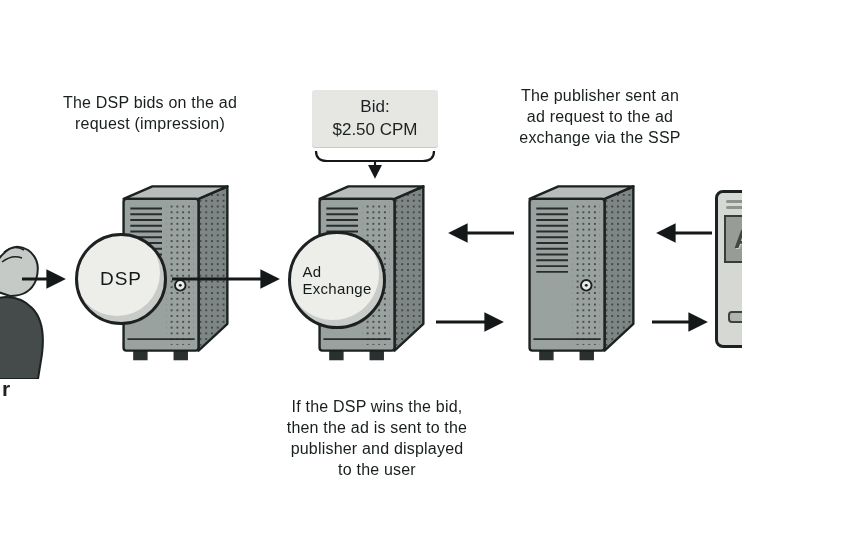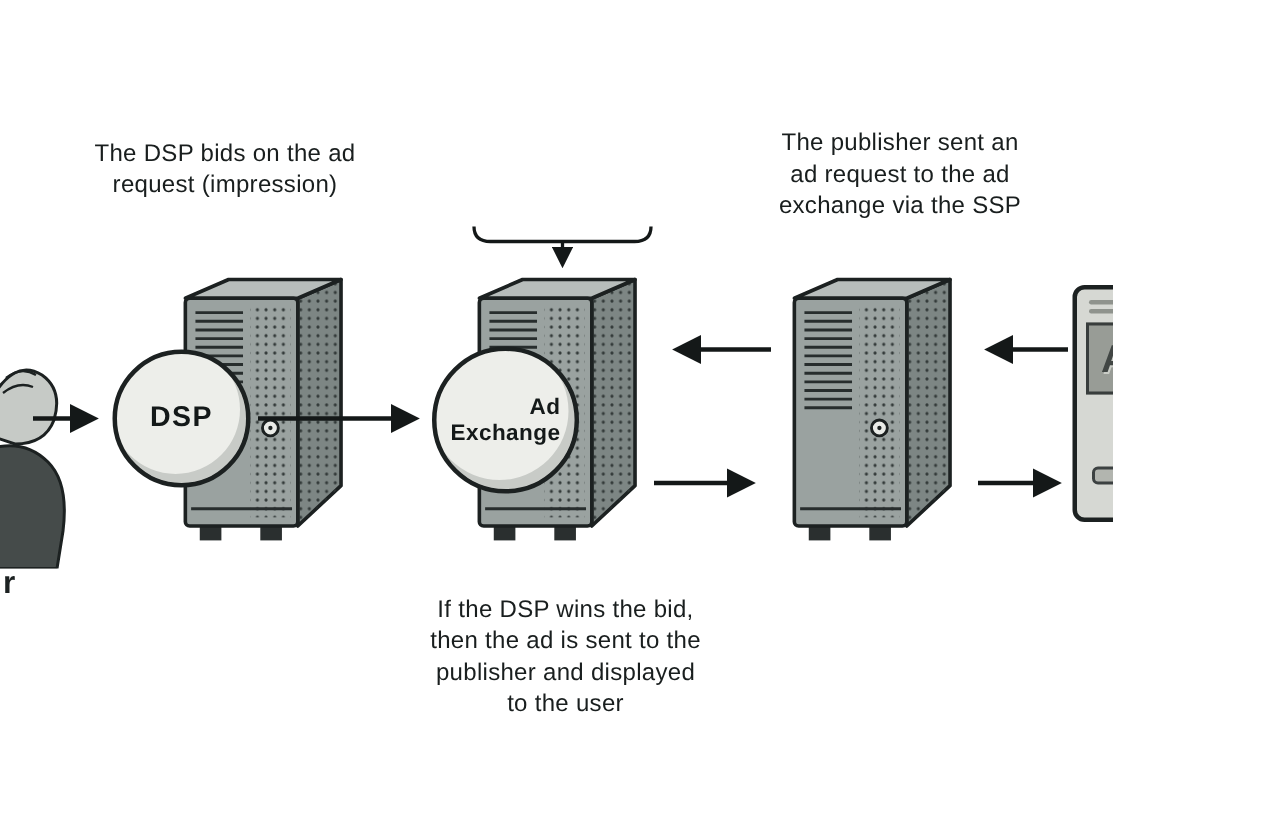--- a/index.html
+++ b/index.html
@@ -13,23 +13,23 @@
   }
   .abs{position:absolute;}
   .note{
     white-space:pre-line; text-align:center; font-size:16px; line-height:1.32;
     letter-spacing:.2px; color:#191e1e; z-index:6;
   }
   .tower{width:125px;height:197px;z-index:2;}
   .tower svg{width:100%;height:100%;display:block;}
   .badge{
     border-radius:50%; background:#edeeea; border:3px solid var(--ink);
-    display:flex; align-items:center; justify-content:center; text-align:right;
+    display:flex; align-items:center; justify-content:center; text-align:left;
     z-index:4; box-shadow:inset -4px -6px 0 rgba(90,98,96,.25);
-    font-weight:bold; color:#14191. 9;
+    font-weight:normal; color:#14191. 9;
     color:#141919;
   }
   .badge .lbl{white-space:pre-line; line-height:1.15;}
   .badge-big{font-size:19px; letter-spacing:1px;}
   .badge-small{font-size:15px; letter-spacing:.3px;}
   .bidbox{
     left:312px; top:90px; width:126px; height:57px; background:#e6e7e3;
     border-radius:3px; display:flex; flex-direction:column; align-items:center;
     justify-content:center; font-size:17px; line-height:1.35; z-index:6;
     box-shadow:0 1px 0 #c8c9c5;
@@ -93,20 +93,24 @@
         <circle cx="71" cy="120" r="5.5" fill="#e9ebe7" stroke="#1c2121" stroke-width="2"></circle>
         <circle cx="71" cy="120" r="1.5" fill="#1c2121"></circle>
         <line x1="16" y1="176" x2="86" y2="176" stroke="#272d2d" stroke-width="2"></line>
       </g>
     </defs>
   </svg>
 
   <div class="abs note" style="left:30px; top:92px; width:240px;">The DSP bids on the ad
 request (impression)</div>
 
+  <div class="abs bidbox">
+    <div>Bid:</div>
+    <div>$2.50 CPM</div>
+  </div>
 
   <div class="abs note" style="left:480px; top:85px; width:240px;">The publisher sent an
 ad request to the ad
 exchange via the SSP</div>
 
   <div class="abs note" style="left:252px; top:396px; width:250px;">If the DSP wins the bid,
 then the ad is sent to the
 publisher and displayed
 to the user</div>
 

